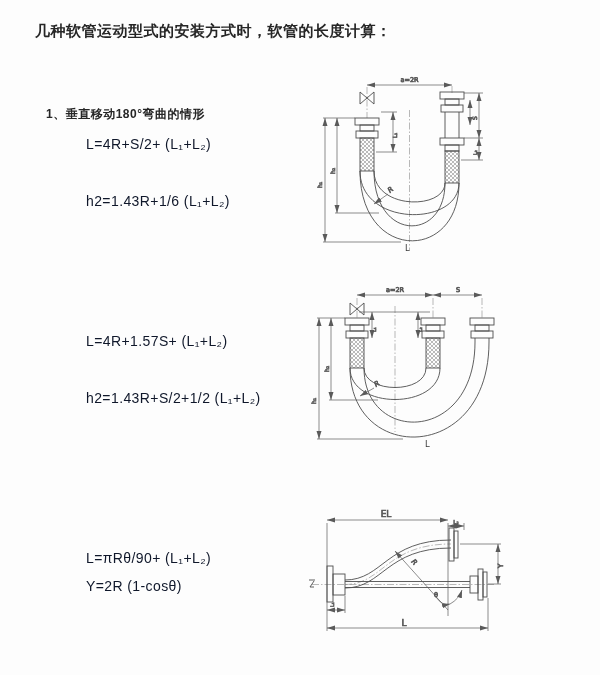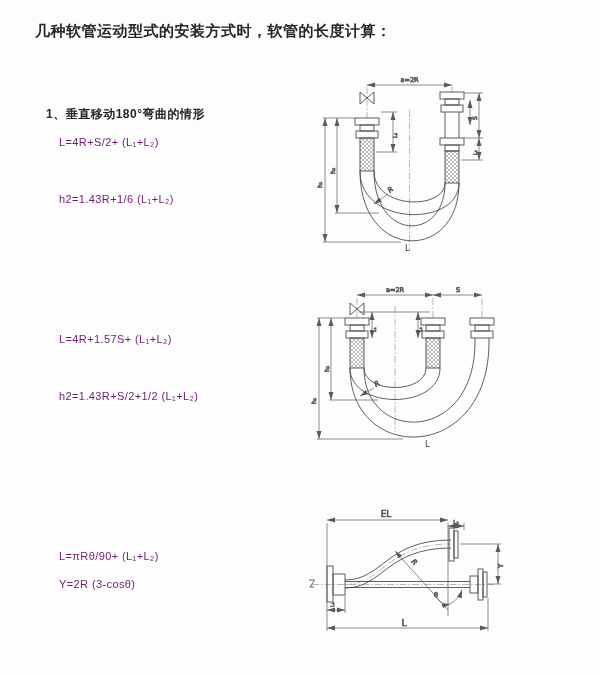--- a/index.html
+++ b/index.html
@@ -10,22 +10,22 @@
   }
   .title{
     position:absolute;left:35px;top:22px;
     font-size:15px;font-weight:bold;letter-spacing:.5px;color:#262626;
   }
   .heading{
     position:absolute;left:46px;
     font-size:12px;font-weight:bold;letter-spacing:.5px;color:#262626;
   }
   .formula{
-    position:absolute;left:59px;
-    font-size:11px;letter-spacing:.4px;color:#701a75;
+    position:absolute;left:86px;
+    font-size:14px;letter-spacing:.4px;color:#0f172a;
   }
   .h1{top:106px}
   .f10{top:136px}.f11{top:164px}.f12{top:193px}
   .h2{top:304px}
   .f20{top:333px}.f21{top:362px}.f22{top:390px}
   .h3{top:521px}
   .f30{top:550px}.f31{top:578px}.f32{top:606px}
   svg.diagram{position:absolute;}
   .d1{left:315px;top:72px;}
   .d2{left:308px;top:282px;}
@@ -226,21 +226,21 @@
 
     <g class="dim">
       <line x1="66" y1="106" x2="52" y2="114" marker-end="url(#ar2)"></line>
       <text font-size="7" font-style="italic" transform="translate(68,105) rotate(-32)">R</text>
     </g>
 
     <text x="117" y="165" font-size="8.5">L</text>
   </svg>
 
   <div class="formula f30">L=πRθ/90+ (L₁+L₂)</div>
-  <div class="formula f31">Y=2R (3-cosθ)</div>
+  <div class="formula f31">Y=2R (1-cosθ)</div>
 
   <svg class="diagram d3" width="215" height="152" viewBox="0 0 215 152">
     <defs>
       <marker id="ar3" viewBox="0 0 8 6" refX="8" refY="3" markerWidth="8" markerHeight="6" markerUnits="userSpaceOnUse" orient="auto-start-reverse">
         <path d="M0,0.5 L8,3 L0,5.5 Z" fill="#5a5a5a"></path>
       </marker>
     </defs>
 
     <g class="cl">
       <line x1="14" y1="86.5" x2="198" y2="86.5"></line>

